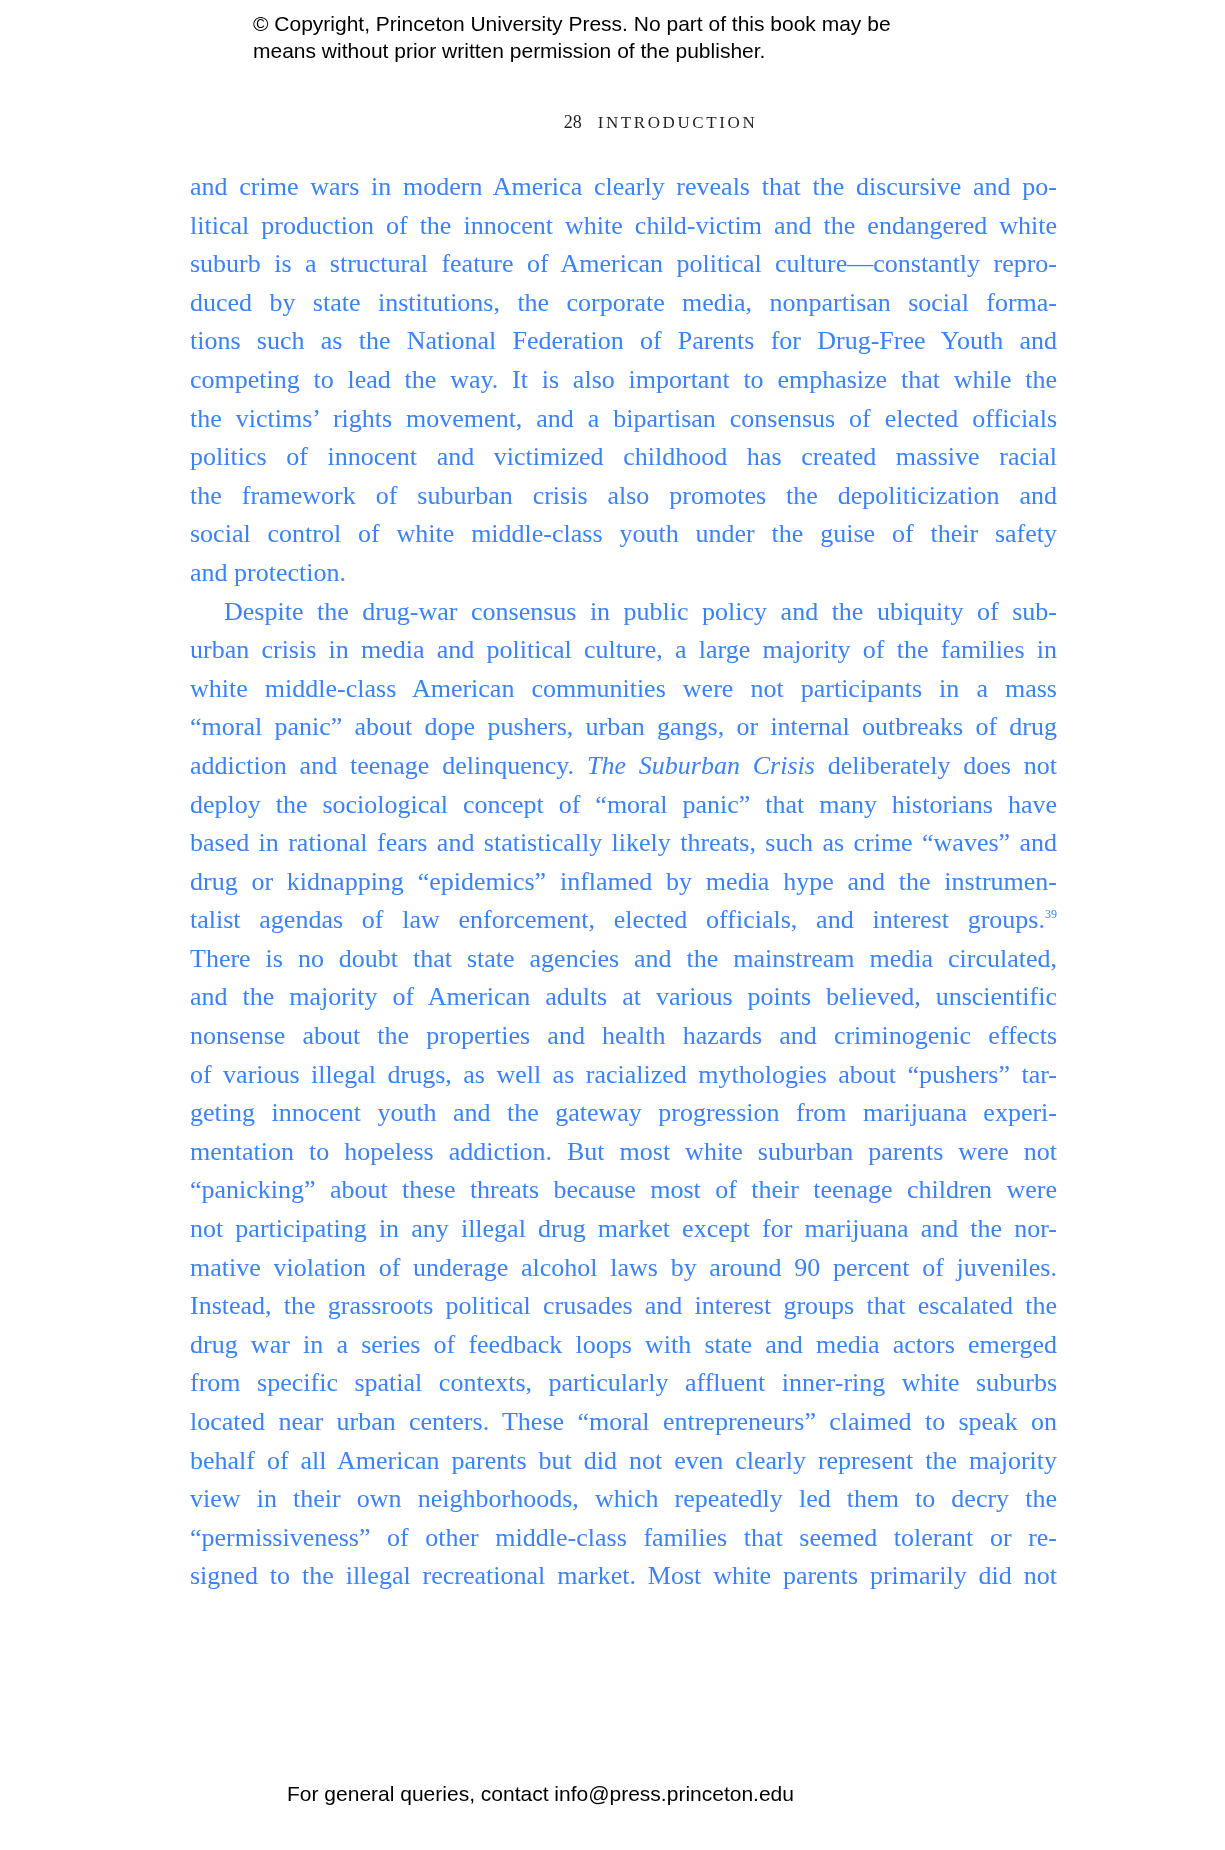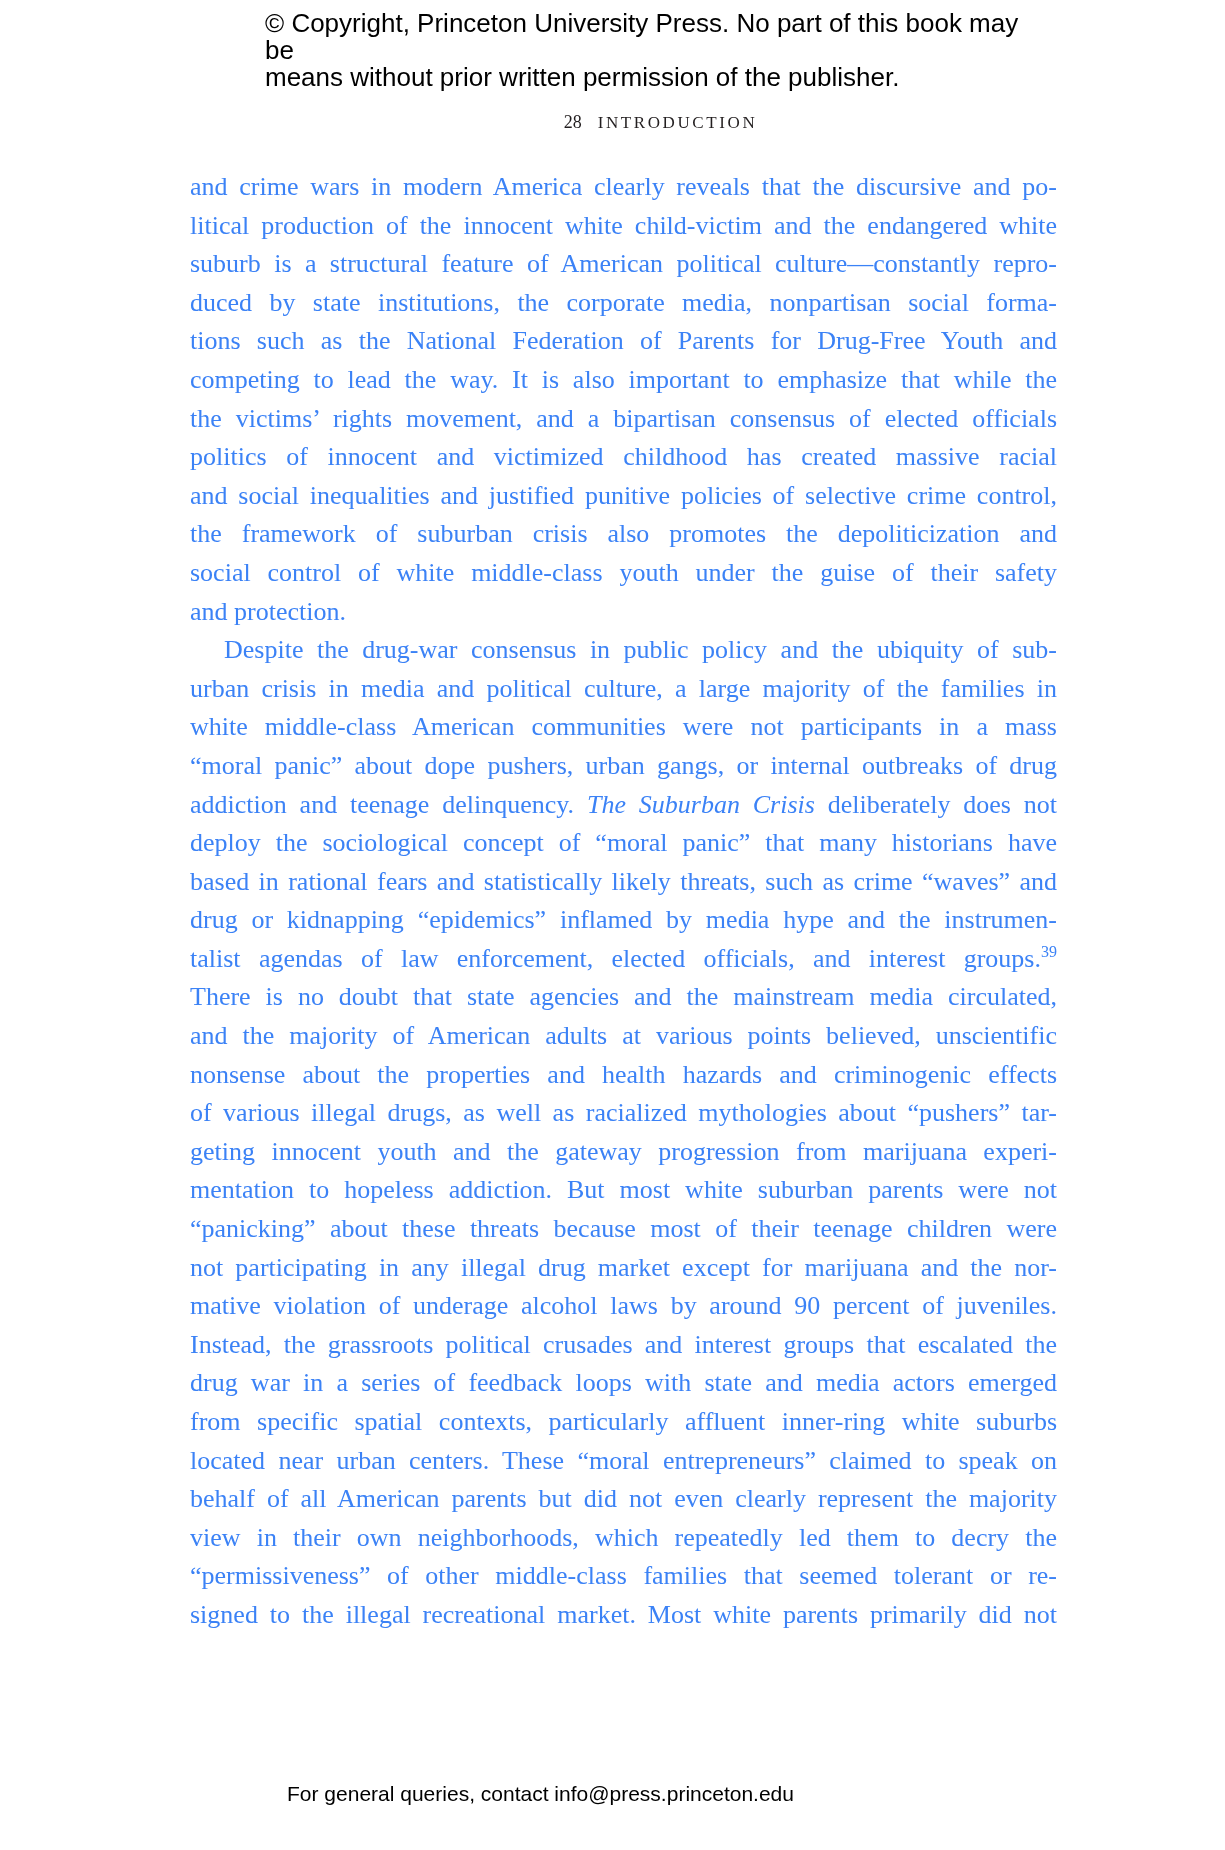--- a/index.html
+++ b/index.html
@@ -1,37 +1,37 @@
 <!DOCTYPE html>
 <html><head>
 <meta charset="utf-8">
 <style>
   html, body { margin: 0; padding: 0; background: #ffffff; }
   body { width: 1225px; height: 1850px; position: relative; overflow: hidden; color: #231f20; }
   .copyright {
-    position: absolute; left: 265px; top: 10px; width: 760px;
-    font-family: "Liberation Sans", sans-serif; font-size: 26px; line-height: 27px; color: #000;
+    position: absolute; left: 253px; top: 10px; width: 760px;
+    font-family: "Liberation Sans", sans-serif; font-size: 21px; line-height: 27px; color: #000;
   }
   .running-head {
     position: absolute; left: 0; width: 1225px; top: 112px; text-align: center;
     font-family: "Liberation Serif", serif; font-size: 17px; letter-spacing: 2.6px; color: #231f20; padding-left: 48px;
   }
   .running-head .pg { margin-right: 16px; letter-spacing: 0; font-size: 18px; }
   .body-text {
     position: absolute; left: 190px; top: 168px; width: 867px;
     font-family: "Liberation Serif", serif; font-size: 26px; line-height: 38.6px; color: #3b82f6;
   }
   .line { display: block; text-align: justify; text-align-last: justify; white-space: nowrap; height: 38.6px; overflow: visible; }
   .line.last { text-align-last: left; }
   .line.indent { padding-left: 34px; }
   .line span { white-space: normal; }
   .line-inner { display: block; text-align: justify; text-align-last: justify; }
   .line.last .line-inner { text-align-last: left; }
   em { font-style: italic; }
-  sup { font-size: 16px; line-height: 0; vertical-align: 10px; }
+  sup { font-size: 12px; line-height: 0; vertical-align: 10px; }
   .footer {
     position: absolute; left: 0; width: 1081px; top: 1782px; text-align: center;
     font-family: "Liberation Sans", sans-serif; font-size: 21px; color: #000;
   }
 </style>
 </head>
 <body>
 
 <div class="copyright">
   <div>© Copyright, Princeton University Press. No part of this book may be</div>
@@ -60,23 +60,20 @@
         <span class="line-inner">tions such as the National Federation of Parents for Drug-Free Youth and</span>
       </span>
     <span class="line">
         <span class="line-inner">competing to lead the way. It is also important to emphasize that while the</span>
       </span>
     <span class="line">
         <span class="line-inner">the victims’ rights movement, and a bipartisan consensus of elected officials</span>
       </span>
     <span class="line">
         <span class="line-inner">politics of innocent and victimized childhood has created massive racial</span>
-      </span>
-    <span class="line">
-        <span class="line-inner">and social inequalities and justified punitive policies of selective crime control,</span>
       </span>
     <span class="line">
         <span class="line-inner">the framework of suburban crisis also promotes the depoliticization and</span>
       </span>
     <span class="line">
         <span class="line-inner">social control of white middle-class youth under the guise of their safety</span>
       </span>
     <span class="line last">
         <span class="line-inner">and protection.</span>
       </span>

